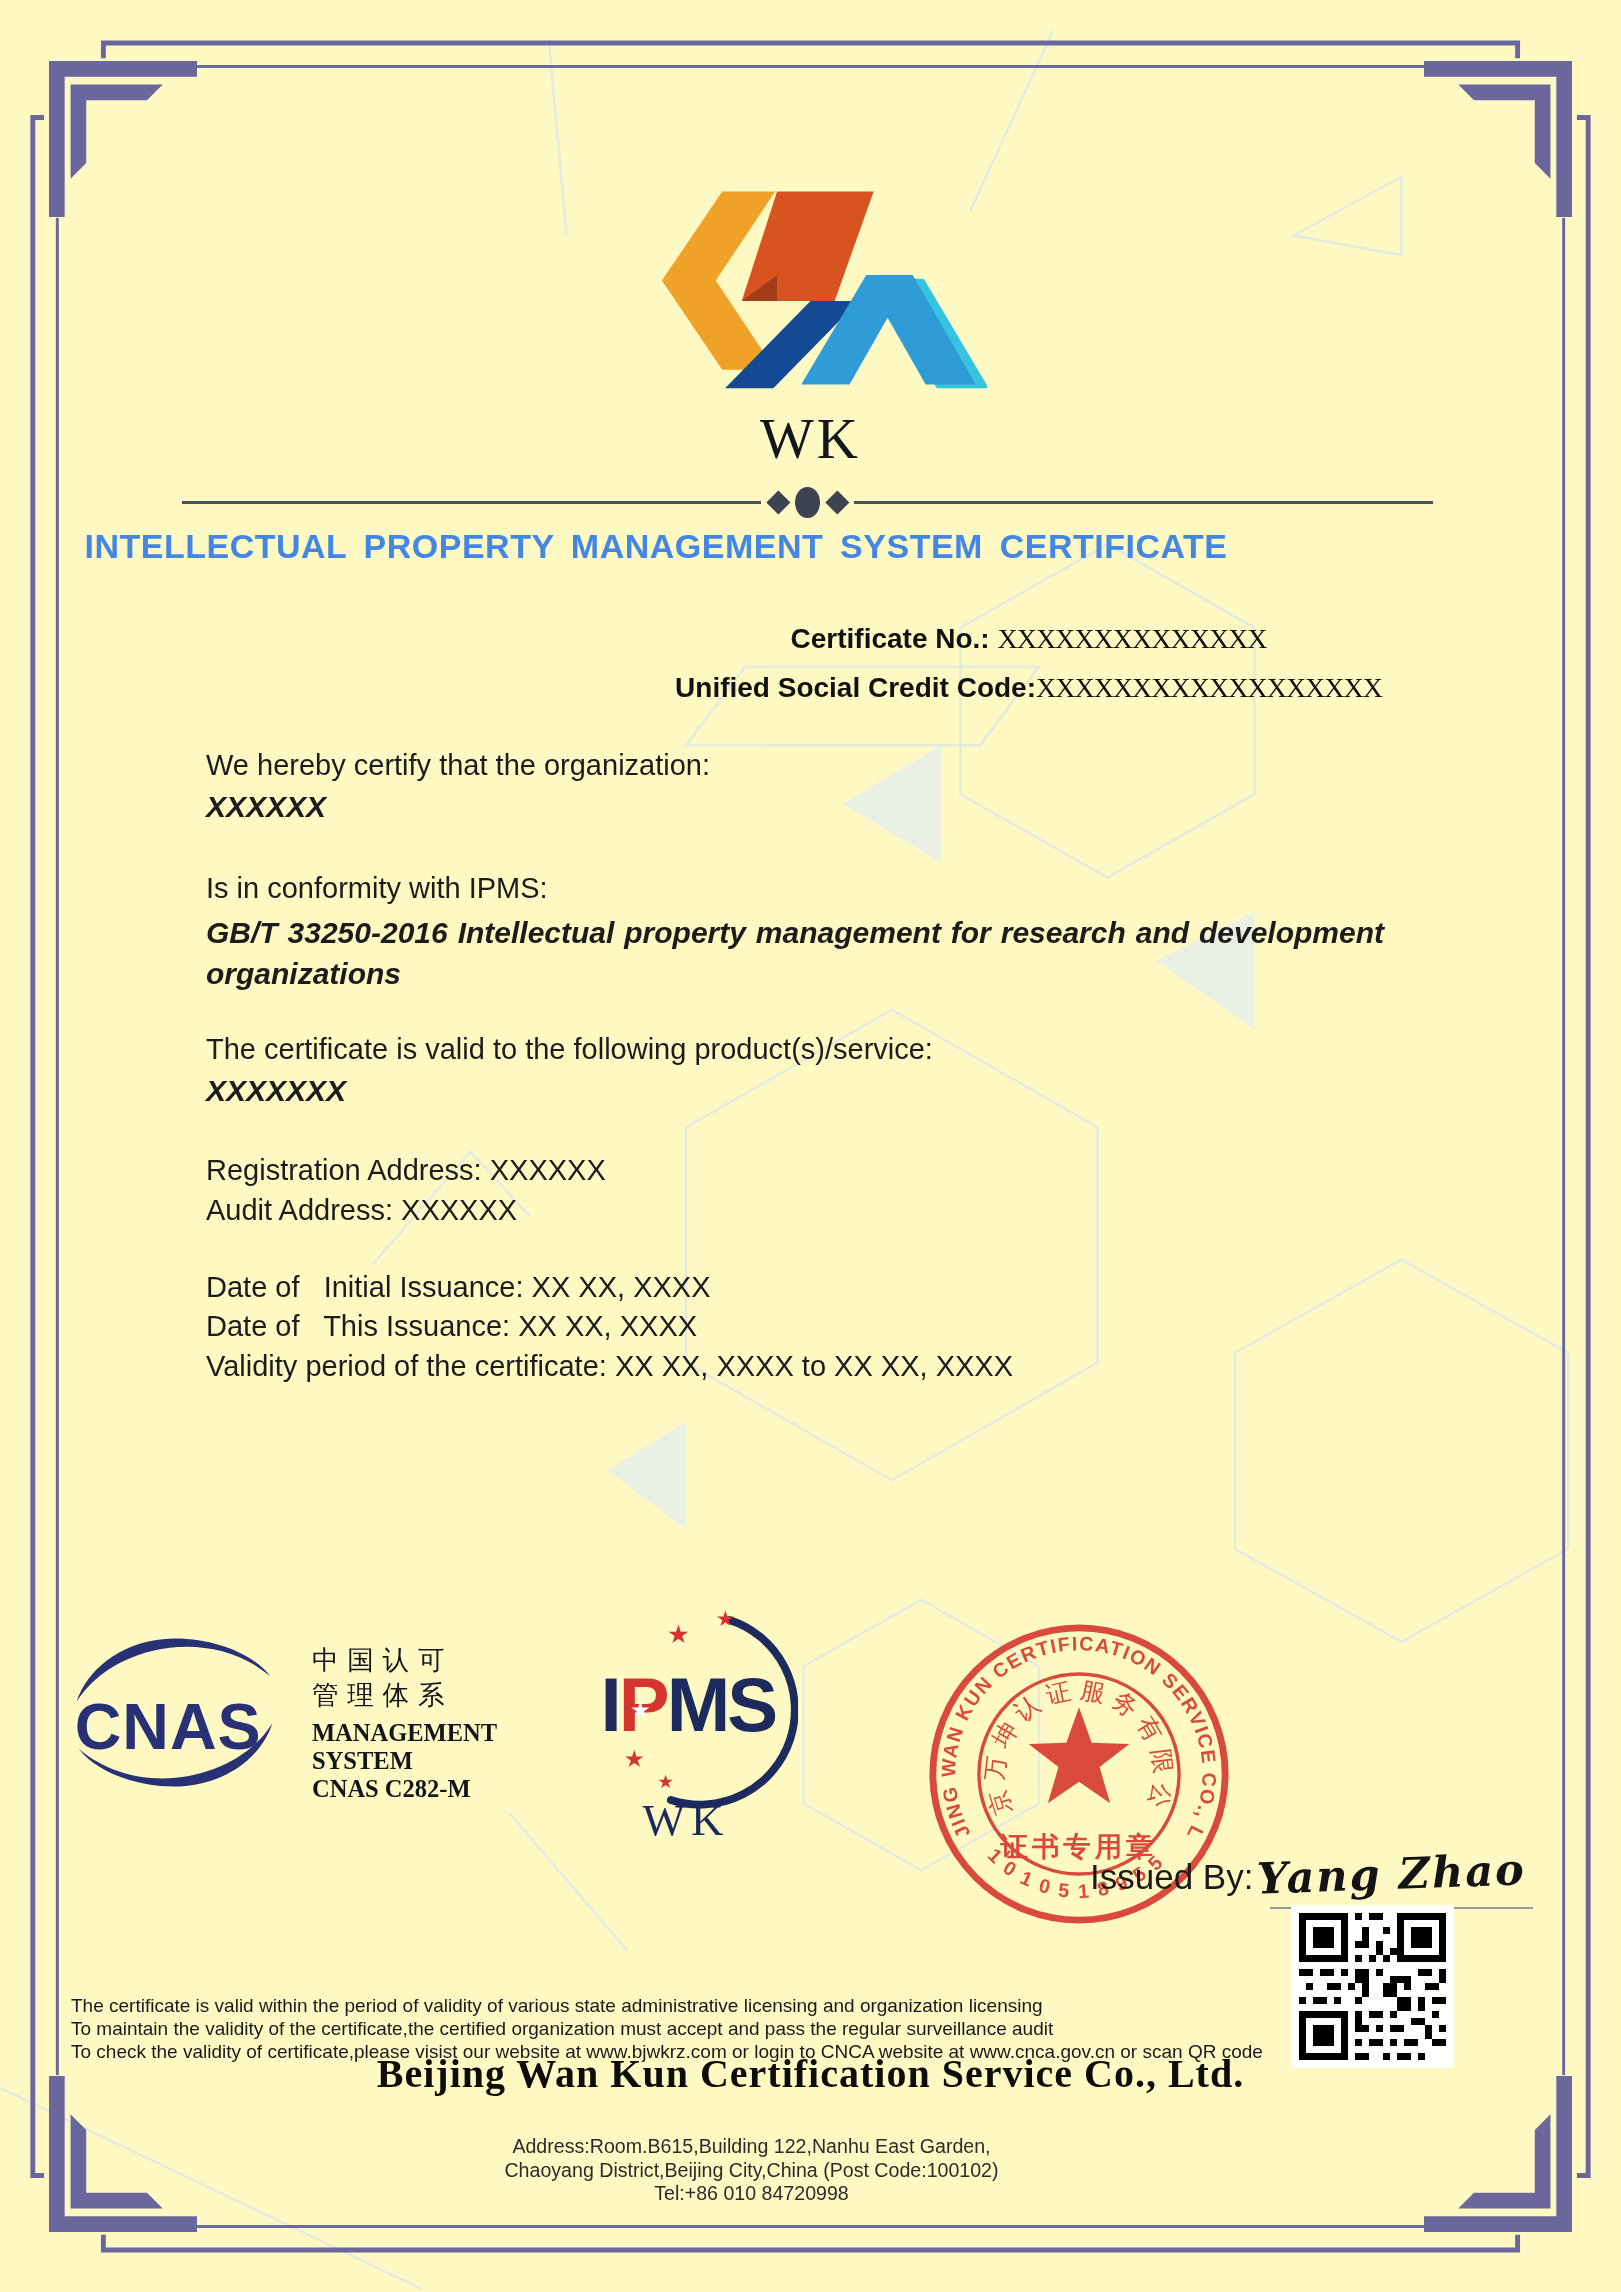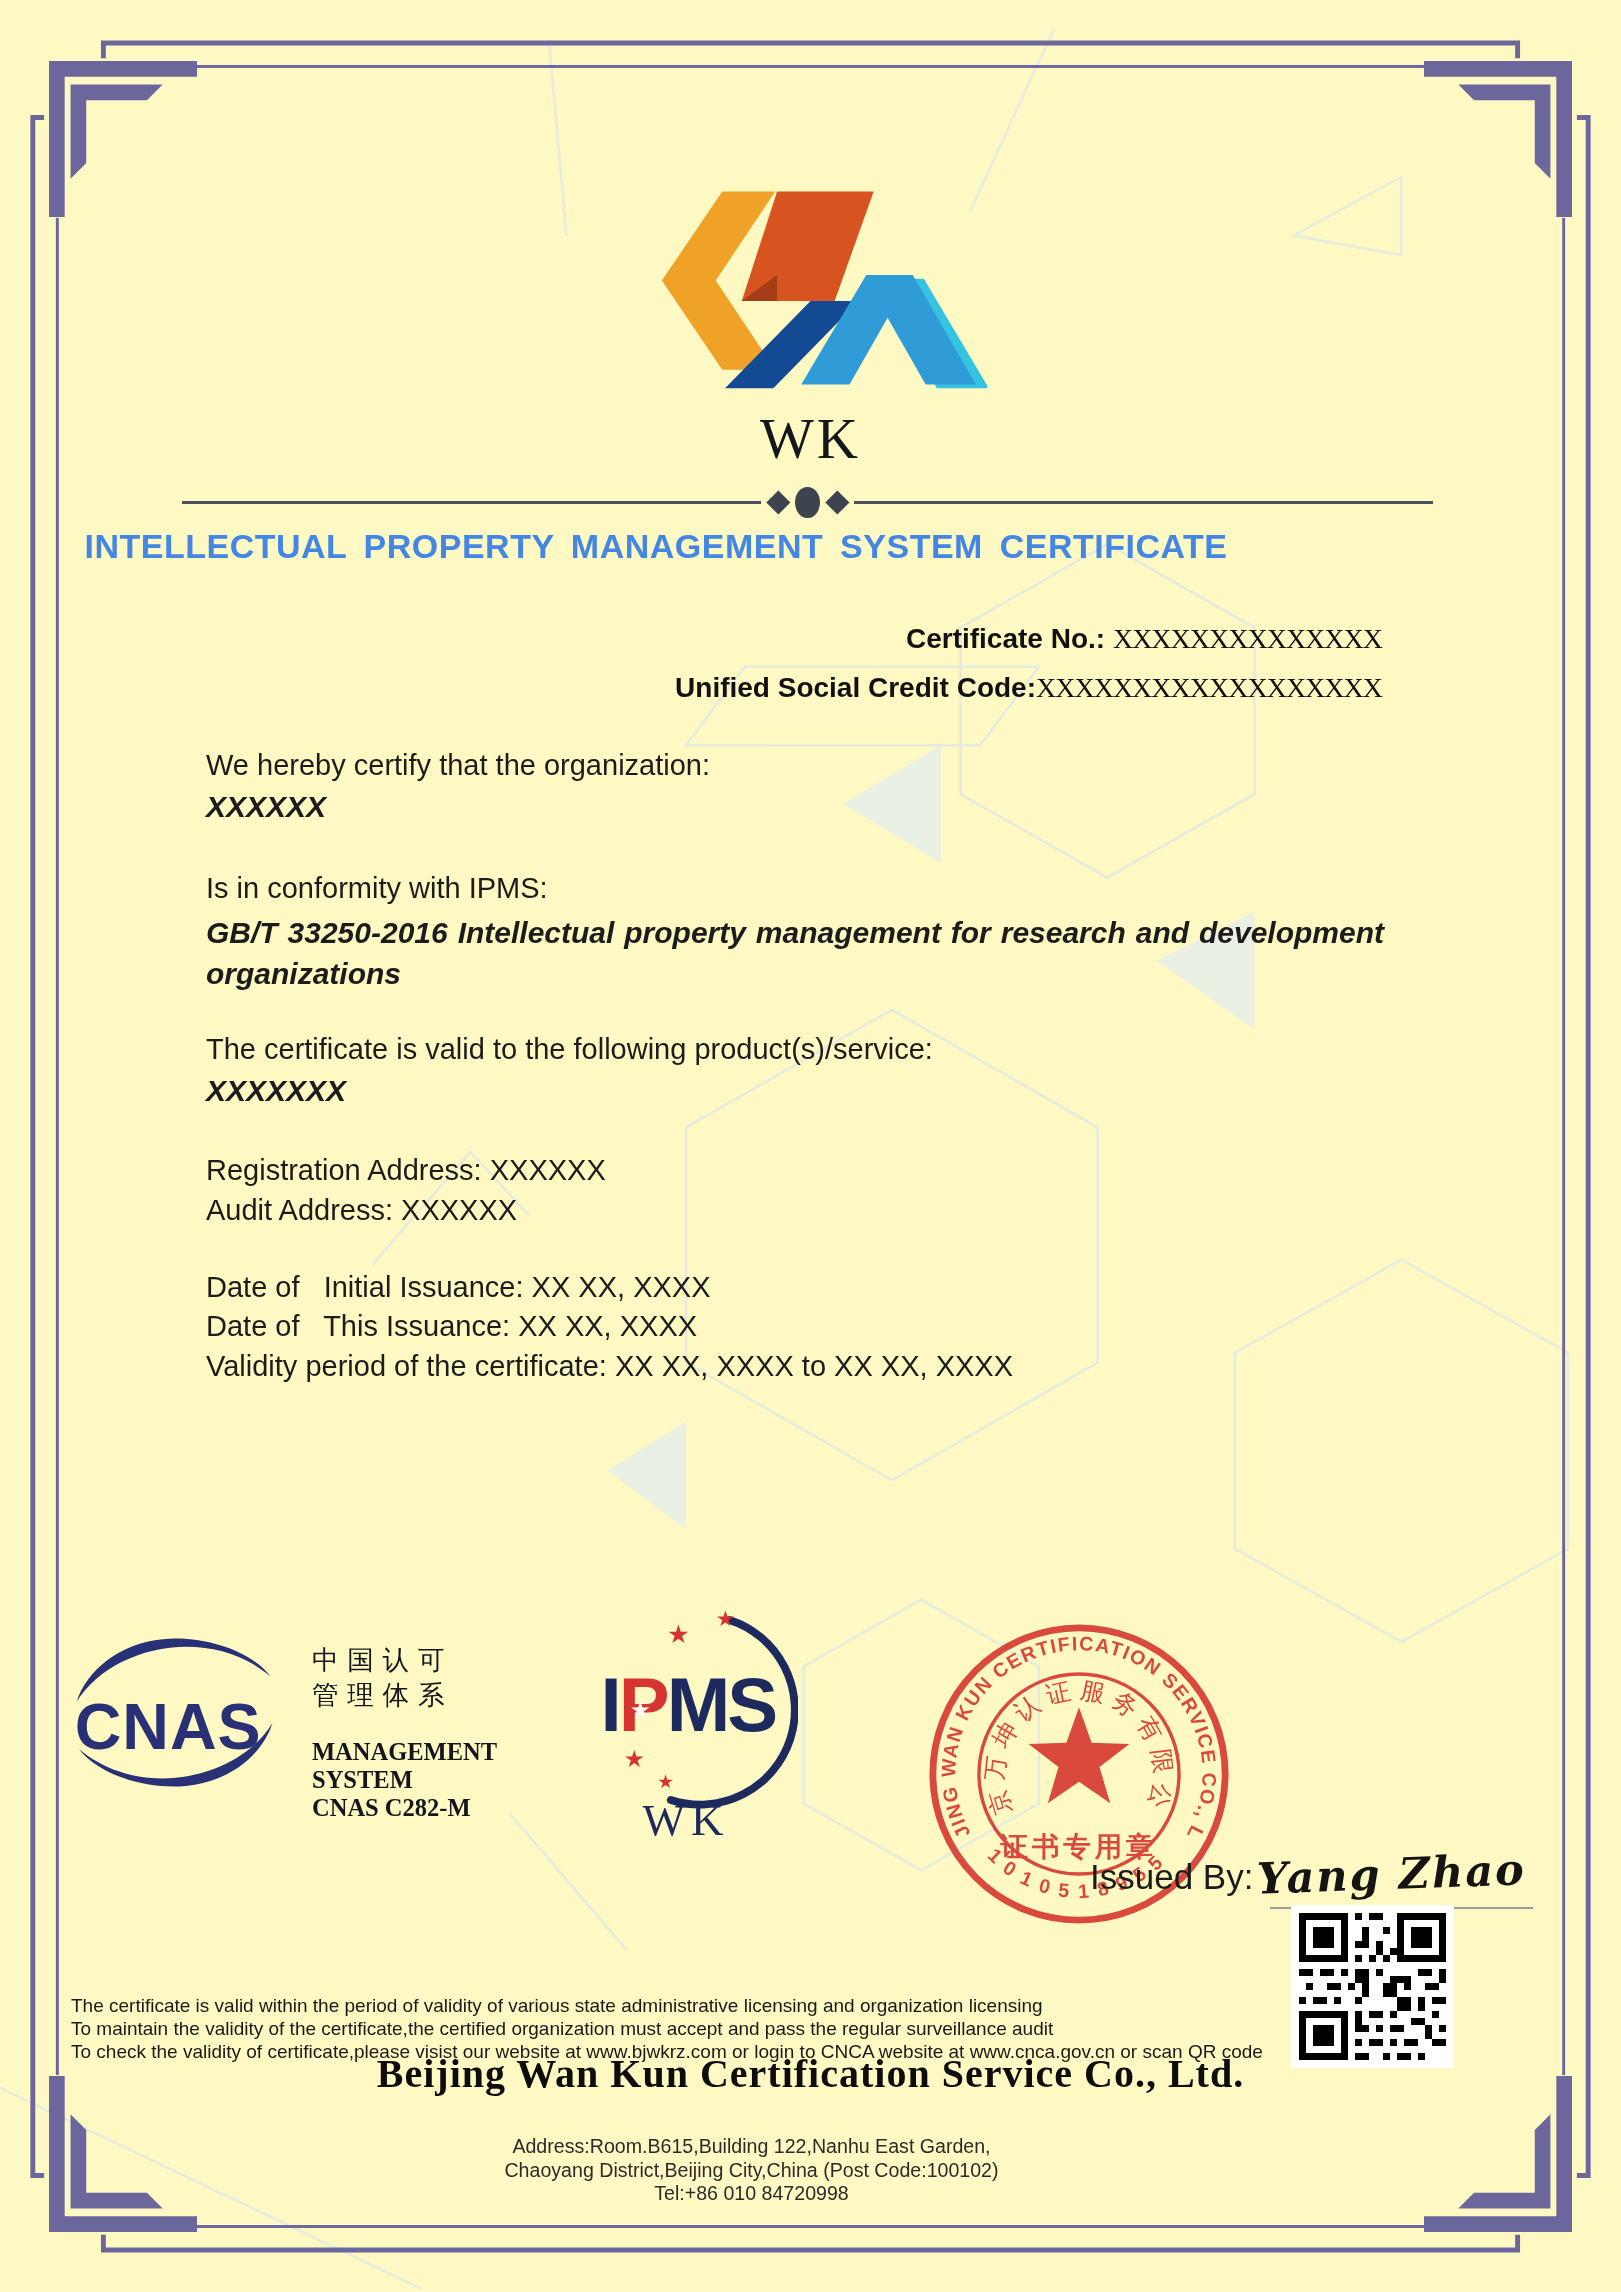--- a/index.html
+++ b/index.html
@@ -13,40 +13,40 @@
   .brandlogo{position:absolute;left:634px;top:184px;}
   .brand{position:absolute;left:0;top:406px;width:1621px;text-align:center;
          font-family:"Liberation Serif",serif;font-size:57px;color:#14161d;letter-spacing:2.9px;}
   .divider{position:absolute;left:182px;top:486px;width:1251px;height:33px;display:flex;align-items:center;}
   .dline{flex:1;height:3.9px;background:#49505e;}
   .ddiamond{width:16.7px;height:16.7px;background:#3d4450;transform:rotate(45deg);margin:0 8.8px;}
   .dellipse{width:24.5px;height:31px;background:#3d4450;border-radius:50%;}
   .title{position:absolute;left:0;top:527px;width:1312px;margin:0;text-align:center;
          font-size:34px;font-weight:bold;color:#4486e4;letter-spacing:0.5px;word-spacing:6.9px;}
 
-  .certinfo{position:absolute;right:239px;top:616px;text-align:right;}
+  .certinfo{position:absolute;right:239px;top:616px;text-align:center;}
   .certrow{line-height:45px;white-space:pre-wrap;}
   .certlbl{font-size:28px;font-weight:bold;color:#111;}
   .certval{font-size:28px;font-family:"Liberation Serif",serif;color:#111;letter-spacing:-1px;}
 
   .bodytext{position:absolute;left:206px;right:237px;top:747px;color:#1c1c1c;}
   .bodytext p{margin:0;font-size:29px;line-height:36px;white-space:pre-wrap;}
   .bodytext p.b{font-weight:bold;font-size:30px;font-style:italic;}
   .mt6{margin-top:5.9px!important;}
   .mt38{margin-top:37px!important;}
   .mt42{margin-top:41px!important;}
   .mt44{margin-top:43px!important;}
   .mt46{margin-top:45px!important;}
   .mt4{margin-top:3.9px!important;}
   .just{text-align:justify;line-height:41px!important;}
 
   .zhblock{position:absolute;left:312px;top:1643px;color:#14161d;}
   .zhline{font-family:"Liberation Serif",serif;font-size:26.5px;letter-spacing:8.8px;line-height:35px;}
   .enline{font-family:"Liberation Serif",serif;font-size:24.5px;font-weight:bold;line-height:28px;}
-  .mt10{margin-top:25px;}
+  .mt10{margin-top:6px;}
 
   .wklabel{position:absolute;left:588px;top:1794px;width:196px;text-align:center;
            font-family:"Liberation Serif",serif;font-size:45px;color:#1c2a5e;letter-spacing:5.9px;}
 
   .issuedby{position:absolute;left:1090px;top:1849px;white-space:nowrap;}
   .issuedlbl{font-size:35px;color:#1b1b1b;}
   .signature{display:inline-block;font-family:"DejaVu Serif",serif;font-style:italic;font-weight:bold;
              font-size:43px;color:#141414;transform:rotate(-2deg);letter-spacing:2px;margin-left:3.9px;}
   .sigline{position:absolute;left:1270px;top:1907px;width:263px;height:2px;background:#9a9aa2;}
 

